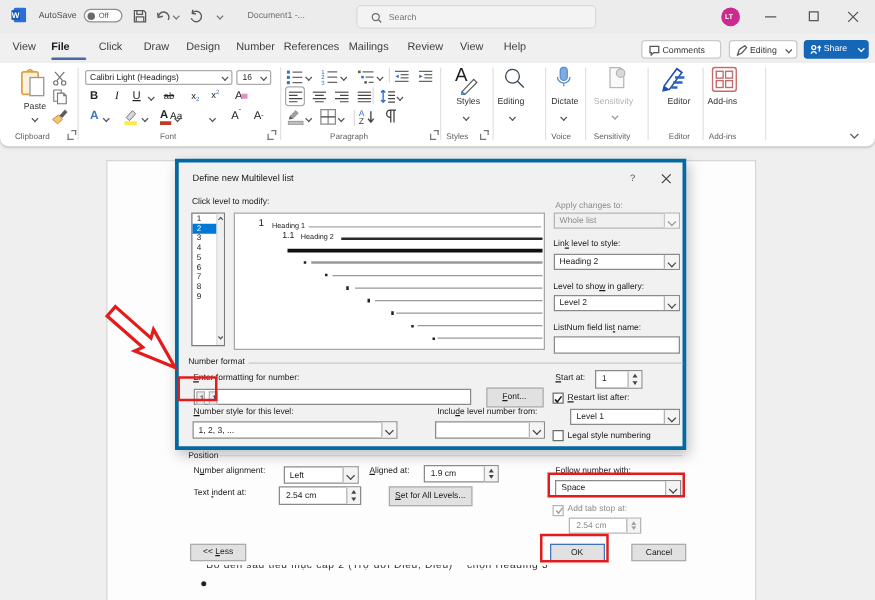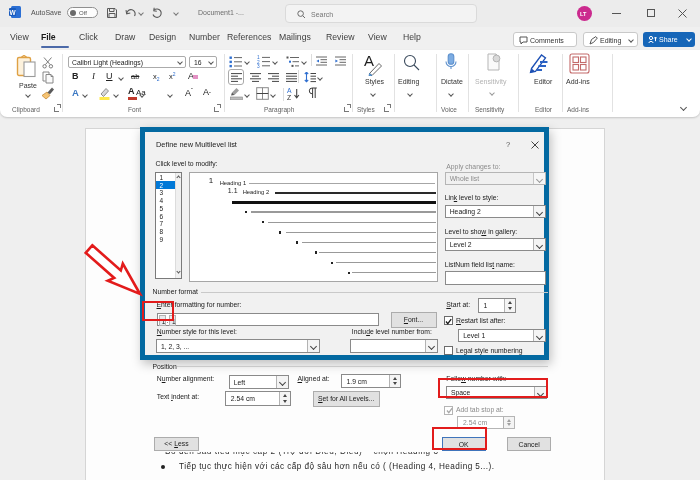--- a/index.html
+++ b/index.html
@@ -15,21 +15,21 @@
 #ribbon{position:absolute;left:0;top:50px;width:700px;height:67px;background:#fff;border-radius:0 0 7px 7px;box-shadow:0 1px 2px rgba(0,0,0,.18)}
 .sep{position:absolute;top:4px;height:58px;width:1px;background:#e2e2e2}
 .glabel{position:absolute;top:56px;font-size:6.5px;color:#5f5f5f}
 .launch{position:absolute;top:57px;width:5px;height:5px;border-left:1px solid #777;border-bottom:1px solid #777}
 .launch:after{content:"";position:absolute;left:2px;top:-3px;width:3px;height:3px;border-right:1px solid #777;border-top:1px solid #777}
 .chv{position:absolute;width:4px;height:4px;border-right:1px solid #555;border-bottom:1px solid #555;transform:rotate(45deg)}
 .chvg{border-color:#999}
 
 #page{position:absolute;left:85px;top:128px;width:520px;height:352px;background:#fdfdfd;border:1px solid #d5d5d5;border-bottom:none}
 
-#dlg{position:absolute;left:140px;top:127px;width:409px;height:233px;background:#f1f1f1;border:5px solid #0369a1;box-shadow:2px 4px 10px rgba(0,0,0,.25);font-size:6.8px;color:#1a1a1a}
+#dlg{position:absolute;left:140px;top:127px;width:409px;height:233px;background:#f1f1f1;border:3px solid #0369a1;box-shadow:2px 4px 10px rgba(0,0,0,.25);font-size:6.8px;color:#1a1a1a}
 .dl{position:absolute;white-space:nowrap;font-size:6.8px;color:#1a1a1a}
 .gray{color:#8b8b8b}
 .combo{position:absolute;background:#fff;border:1px solid #8a8a8a;font-size:6.8px;color:#1a1a1a}
 .combo .cv{position:absolute;right:0;top:0;bottom:0;width:12px;background:#f4f4f4;border-left:1px solid #b3b3b3}
 .combo .cv:after{content:"";position:absolute;left:3px;top:4px;width:4px;height:4px;border-right:1px solid #444;border-bottom:1px solid #444;transform:rotate(45deg)}
 .combo.dis{background:#f0f0f0;border-color:#b5b5b5;color:#8b8b8b}
 .combo.dis .cv{background:#f6f6f6;border-left-color:#c6c6c6}
 .combo.dis .cv:after{border-color:#999}
 .combo .val{position:absolute;left:4px;top:3px}
 .tbox{position:absolute;background:#fff;border:1px solid #8a8a8a}
@@ -352,21 +352,20 @@
     <div class="chv" style="left:681px;top:55px;width:5px;height:5px"></div>
   </div>
 
   <div id="page"></div>
 
   <div class="abs" style="left:150px;top:452px;width:400px;height:7px;overflow:hidden">
     <div class="t" style="left:15px;top:-5px;font-size:8.2px;letter-spacing:.55px;color:#333">Bổ đến sau tiêu mục cấp 2 (Trợ đời Điều, Điều)&nbsp;&nbsp;&nbsp;&nbsp;chọn Heading 3</div>
   </div>
 
   <div class="abs" style="left:161px;top:465px;width:4px;height:4px;border-radius:50%;background:#222"></div>
-  <div class="t" style="left:179px;top:461.5px;font-size:8.2px;letter-spacing:.45px;color:#262626">Tiếp tục thực hiện với các cấp độ sâu hơn nếu có ( (Heading 4, Heading 5...).</div>
 
   <div id="dlg">
     <div class="dl" style="left:11px;top:8px;font-size:7.4px">Define new Multilevel list</div>
     <div class="dl" style="left:361px;top:8px;font-size:7.5px;color:#555">?</div>
     <svg class="abs" style="left:386px;top:9px" width="8" height="8" viewBox="0 0 8 8" stroke="#444" stroke-width="1">
         <path d="M0.5 0.5 l7 7 M7.5 0.5 l-7 7"></path>
       </svg>
 
     <div class="dl" style="left:10.5px;top:27.8px">Click level to modify:</div>
 

